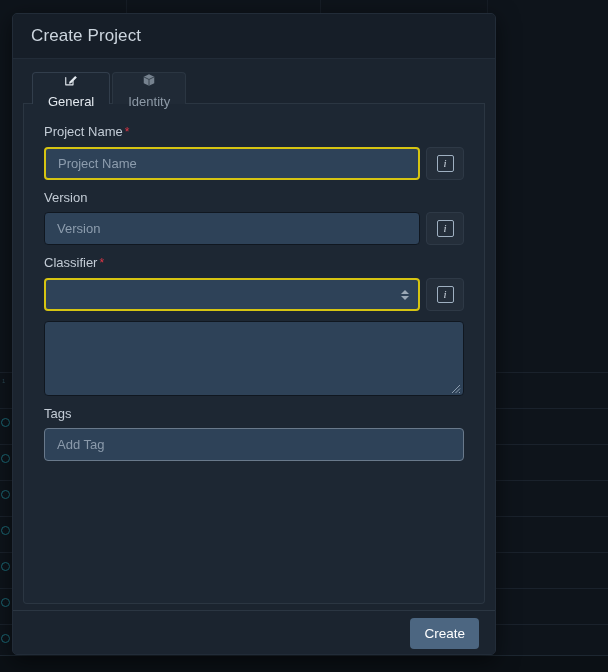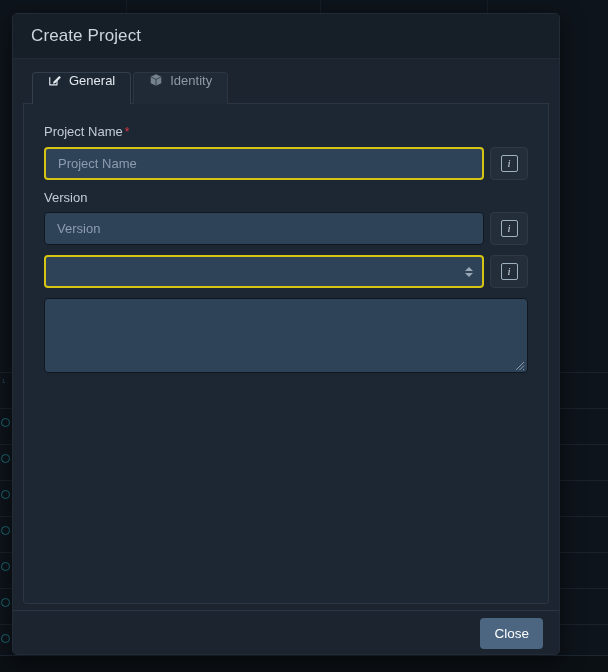--- a/index.html
+++ b/index.html
@@ -68,21 +68,21 @@
     height: 17px;
     background: #0b1015;
     border-top: 1px solid #1d2731;
   }
 
   
   #modal {
     position: absolute;
     left: 12px;
     top: 13px;
-    width: 548px;
+    width: 484px;
     height: 642px;
     background: #1b242f;
     border: 1px solid #222c38;
     border-radius: 5px;
     box-sizing: border-box;
     box-shadow: 0 6px 22px rgba(0,0,0,0.55);
     overflow: hidden;
   }
 
   #modal-header {
@@ -114,30 +114,32 @@
     display: flex;
     align-items: flex-end;
     height: 32px;
     border-bottom: 1px solid #2b3642;
     padding-left: 9px;
     box-sizing: border-box;
   }
   .tab {
     height: 32px;
     display: flex;
+    align-items: center;
     gap: 7px;
     padding: 0 15px;
     box-sizing: border-box;
     border: 1px solid #2b3642;
     border-bottom: none;
     border-radius: 4px 4px 0 0;
     font-size: 13px;
     cursor: pointer;
     position: relative;
     top: 1px;
+    flex-direction: column;
   }
   .tab.active {
     background: #1d2733;
     color: #e3e9ef;
     border-color: #323e4c;
   }
   .tab.inactive {
     background: #202a36;
     color: #8d99a6;
     border-color: #2b3642;
@@ -417,20 +419,23 @@
         <label class="field-label">Version</label>
         <div class="input-row">
           <input class="form-control" type="text" placeholder="Version" style="">
           <div class="info-btn">
             <span class="info-glyph">i</span>
           </div>
         </div>
       </div>
 
       <div class="form-group">
+        <label class="field-label">
+          <span>Classifier</span><span class="req">*</span>
+        </label>
         <div class="input-row">
           <div class="select-wrap">
             <select class="form-select">
               <option></option>
             </select>
             <span class="select-caret">
               <i class="up"></i>
                 <i class="down"></i>
             </span>
           </div>
@@ -445,22 +450,24 @@
           <textarea class="form-textarea" placeholder="" style=""></textarea>
           <span class="resize-grip">
             <svg width="11" height="11" viewBox="0 0 11 11">
               <path d="M10 2L2 10M10 5.5L5.5 10M10 9L9 10" stroke="#8c9cad" stroke-width="1"></path>
             </svg>
           </span>
         </div>
       </div>
 
       <div class="form-group">
+        <label class="field-label">Tags</label>
+        <input class="tag-input" type="text" placeholder="Add Tag" style="">
       </div>
 
     </div>
   </div>
 
   <div id="modal-footer">
-    <button class="btn btn-close">Close</button>
+    <button class="btn btn-close">Create</button>
   </div>
 
 </div>
 
 </body></html>

